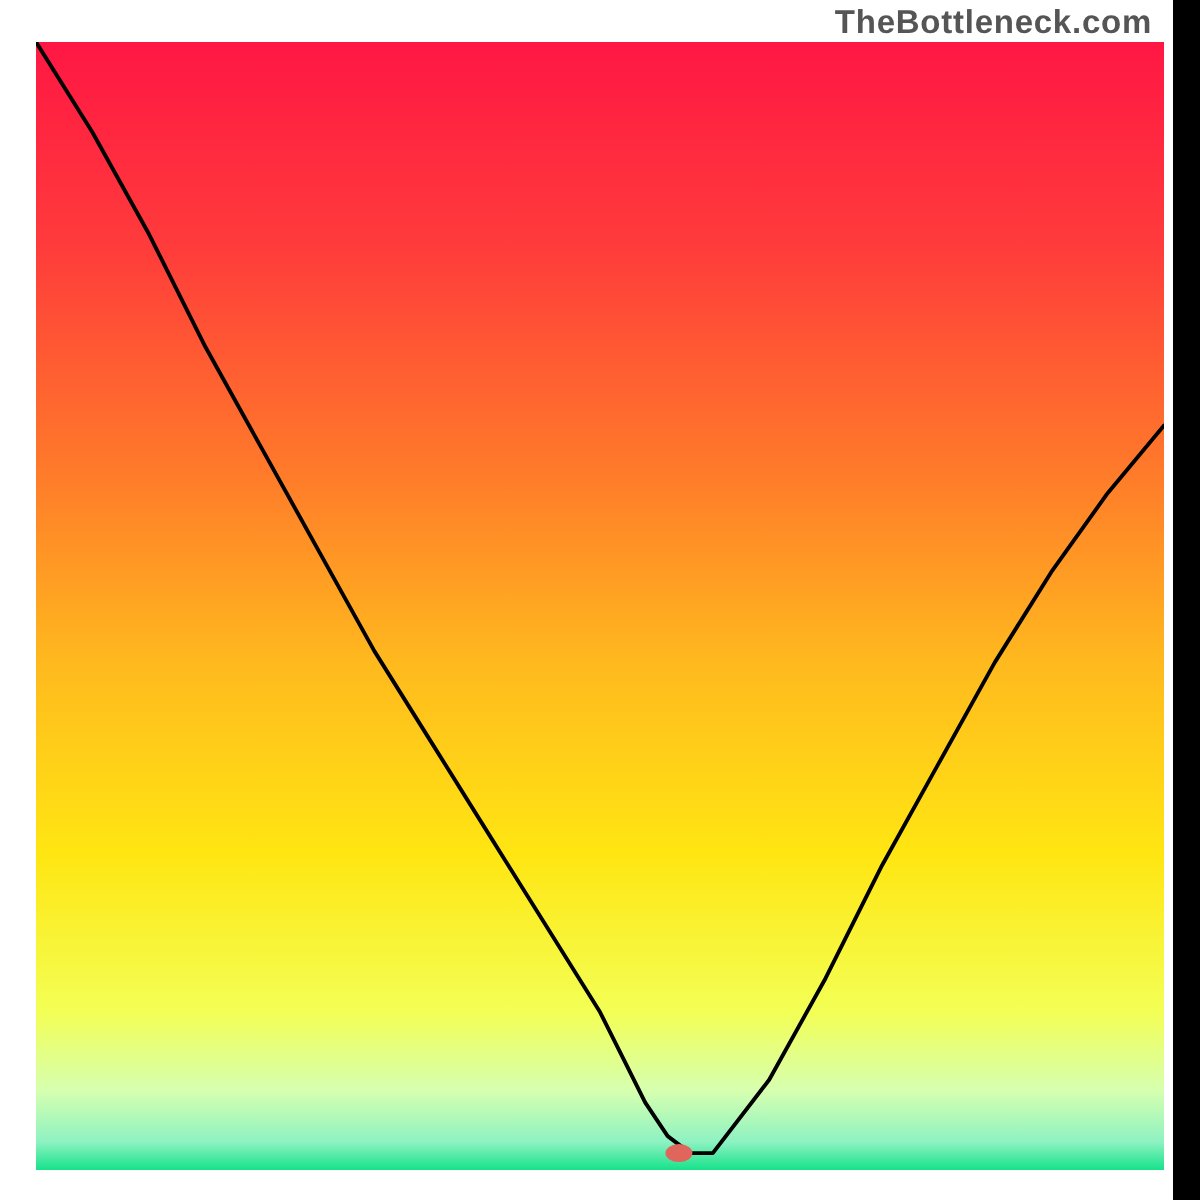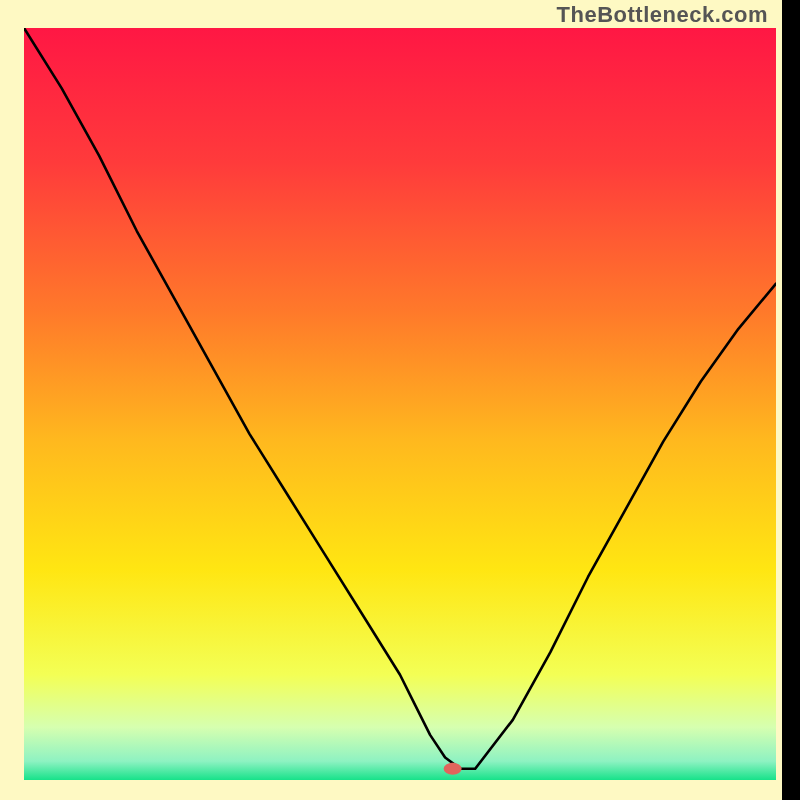--- a/index.html
+++ b/index.html
@@ -8,21 +8,21 @@
     width: 800px;
     height: 800px;
     background: #000;
     font-family: Arial, Helvetica, sans-serif;
     overflow: hidden;
   }
   .frame {
     position: relative;
     width: 782px;
     height: 800px;
-    background: #fef9c3;
+    background: #ffffff;
   }
   .watermark {
     position: absolute;
     top: 2px;
     right: 14px;
     color: #555;
     font-size: 22px;
     font-weight: 600;
     letter-spacing: 0.5px;
     user-select: none;

